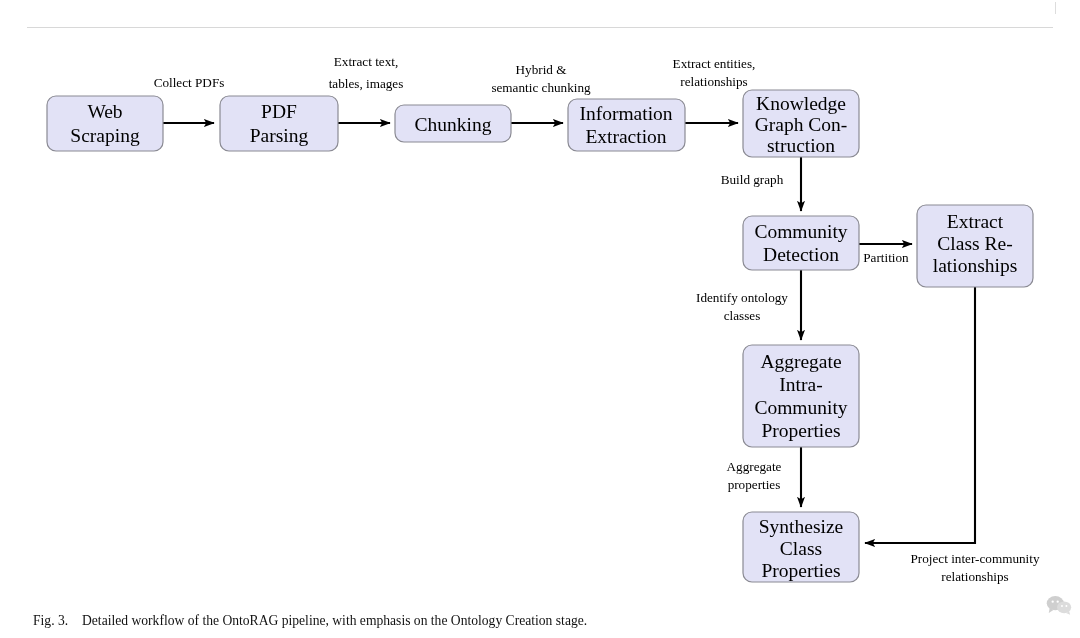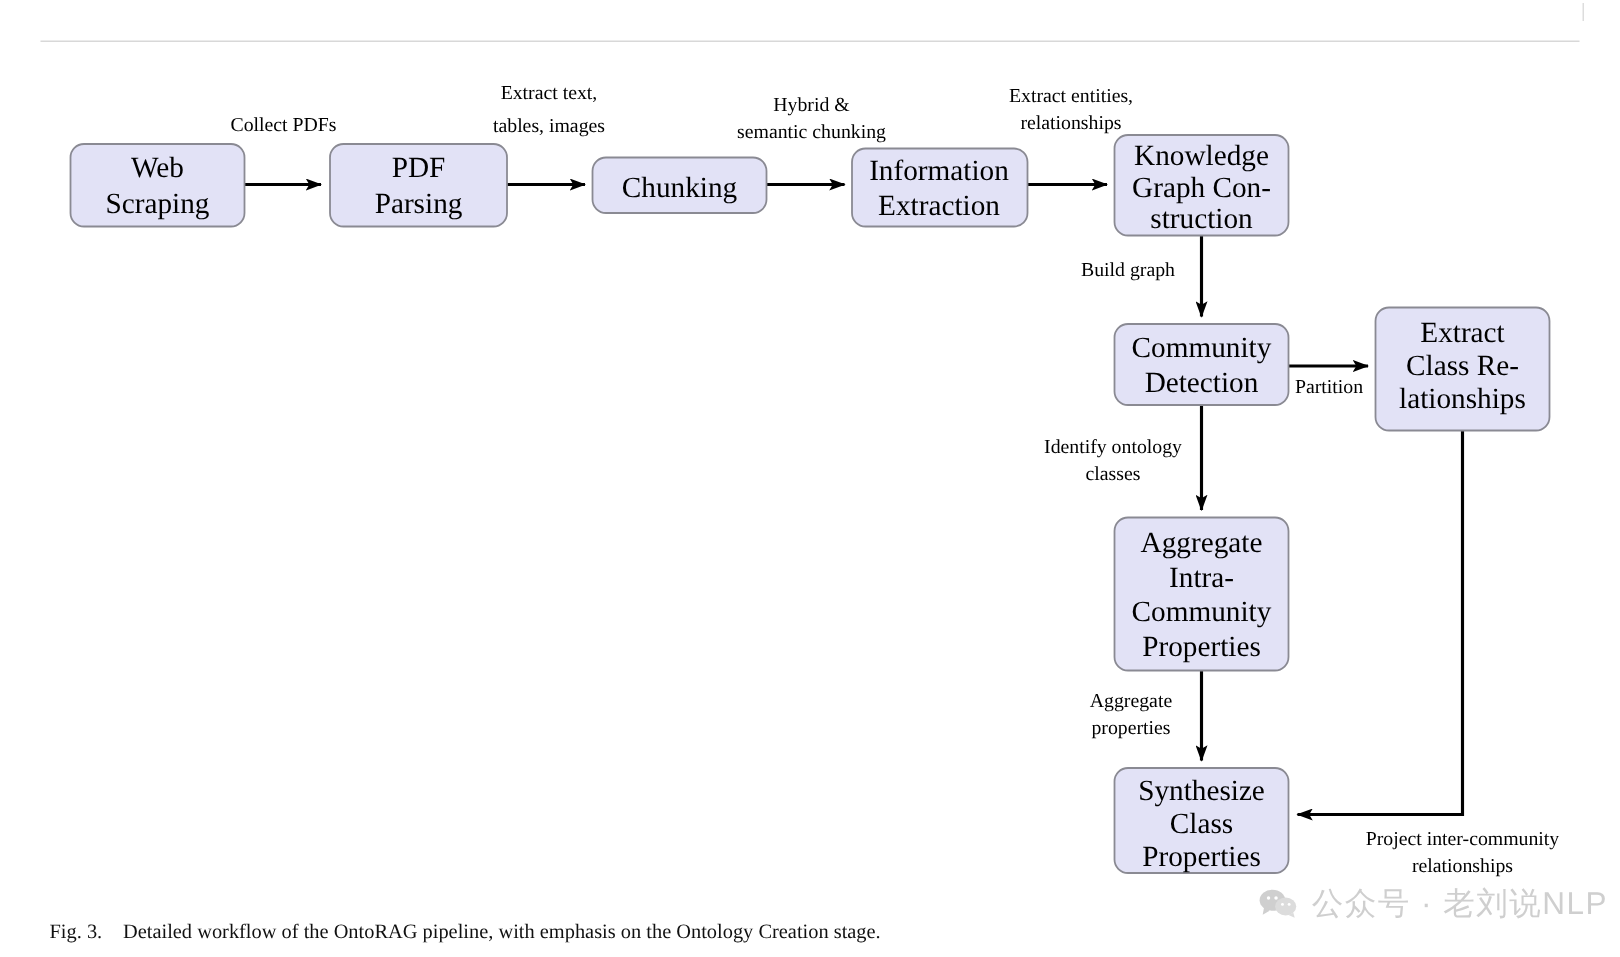--- a/index.html
+++ b/index.html
@@ -217,14 +217,13 @@
   <svg class="wm-icon" viewBox="0 0 28 22">
     <ellipse cx="10" cy="9" rx="9.2" ry="7.6" fill="#cfcfcf"></ellipse>
     <path d="M4,14 L3,19.5 L8,16.5 Z" fill="#cfcfcf"></path>
     <ellipse cx="19.5" cy="13.5" rx="7.6" ry="6.4" fill="#dcdcdc"></ellipse>
     <path d="M25,18 L26,21.5 L21.5,19.6 Z" fill="#dcdcdc"></path>
     <circle cx="7.2" cy="7.4" r="1.25" fill="#ffffff"></circle>
     <circle cx="12.6" cy="7.4" r="1.25" fill="#ffffff"></circle>
     <circle cx="17.2" cy="12" r="1.05" fill="#ffffff"></circle>
     <circle cx="22" cy="12" r="1.05" fill="#ffffff"></circle>
   </svg>
-  <span>公众号 · 老刘说NLP</span>
 </div>
 
 </body></html>

